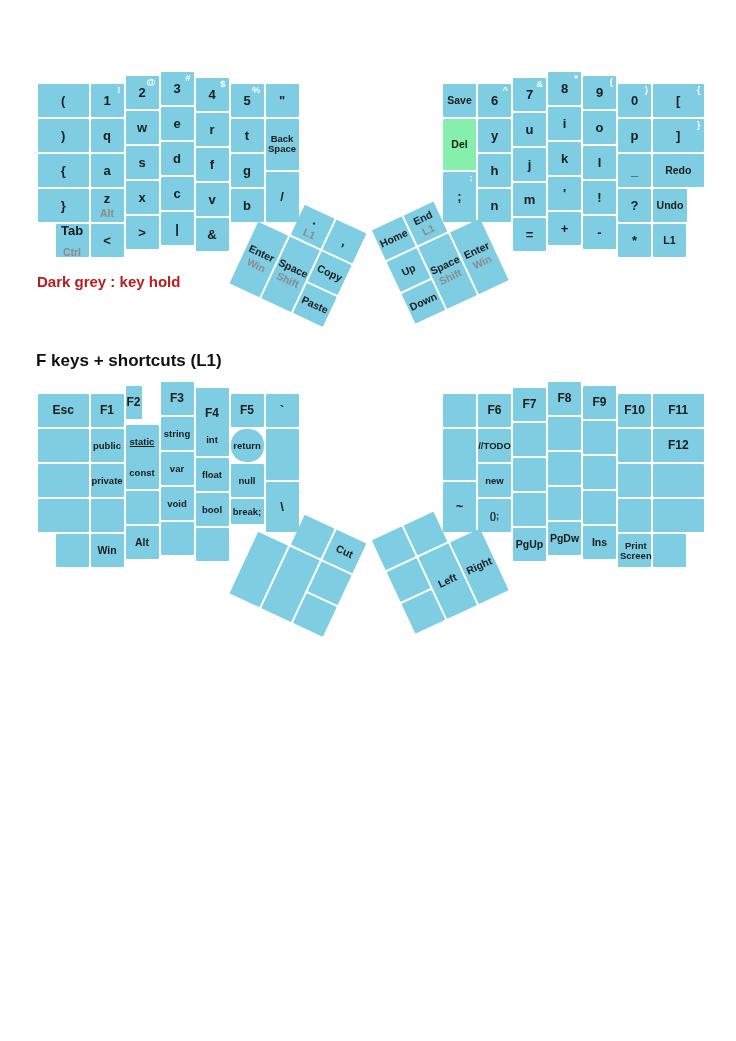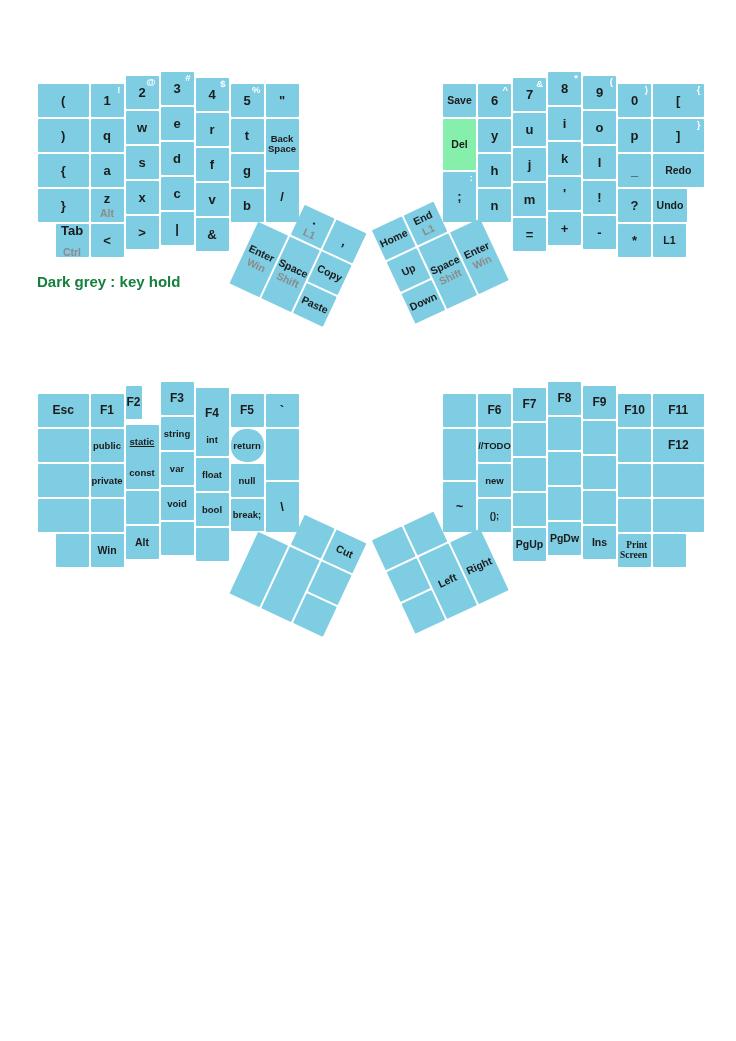--- a/index.html
+++ b/index.html
@@ -1,30 +1,30 @@
 <!DOCTYPE html>
 <html><head>
 <meta charset="utf-8">
 <style>
   html,body{margin:0;padding:0;background:#ffffff;}
   .page{position:relative;width:736px;height:1041px;background:#ffffff;overflow:hidden;
         font-family:"Liberation Sans",sans-serif;font-weight:bold;}
   .title{position:absolute;margin:0;font-size:17px;color:#111111;font-weight:bold;}
   .t1{left:40px;top:45px;}
   .t2{left:36px;top:351px;}
-  .note{position:absolute;left:37px;top:273px;font-size:15px;color:#15803d;font-weight:bold;}
+  .note{position:absolute;left:37px;top:273px;font-size:15px;color:#b91c1c;font-weight:bold;}
   .kb{position:absolute;left:0;top:0;width:736px;height:1041px;pointer-events:none;}
   .key{position:absolute;border-radius:1px;display:flex;flex-direction:column;
        align-items:center;justify-content:center;color:#1b1b1b;box-sizing:border-box;}
   .key .main{font-size:13px;line-height:1.05;white-space:pre-line;text-align:center;}
   .key.sz-f .main{font-size:12px;}
   .key.sz-m .main{font-size:10.5px;}
   .key.sz-s .main{font-size:9.5px;}
   .key.al-left{align-items:flex-start;padding-left:2px;}
-  .key.al-left .main{text-align:right;font-family:Liberation Serif, serif;}
+  .key.al-left .main{text-align:center;}
   .key .sub{font-size:10.5px;line-height:1;color:#8b8b8b;margin-top:2px;}
   .key .sup{position:absolute;top:1px;right:3px;font-size:9.5px;line-height:1;color:#ffffff;}
   .cluster{position:absolute;width:105px;height:105px;}
 </style>
 </head>
 <body>
 
 <div class="page">
   <div class="kb" id="kb-base">
       <div class="key" style="left: 38px; top: 84px; width: 50.5px; height: 33px; background: rgb(126, 205, 226);">
@@ -276,20 +276,21 @@
           <span class="main">Space</span>
           <span class="sub">Shift</span>
         </div>
         <div class="key sz-m" style="left: 70px; top: 35px; width: 33px; height: 68px; background: rgb(126, 205, 226);">
           <span class="main">Enter</span>
           <span class="sub">Win</span>
         </div>
       </div>
     </div>
   <div class="note">Dark grey : key hold</div>
+  <h1 class="title t2">F keys + shortcuts (L1)</h1>
   <div class="kb" id="kb-layer1">
       <div class="key sz-f" style="left: 38px; top: 394px; width: 50.5px; height: 33px; background: rgb(126, 205, 226);">
         <span class="main">Esc</span>
       </div>
       <div class="key" style="left: 38px; top: 429px; width: 50.5px; height: 33px; background: rgb(126, 205, 226);"></div>
       <div class="key" style="left: 38px; top: 464px; width: 50.5px; height: 33px; background: rgb(126, 205, 226);"></div>
       <div class="key" style="left: 38px; top: 499px; width: 50.5px; height: 33px; background: rgb(126, 205, 226);"></div>
       <div class="key" style="left: 55.5px; top: 534px; width: 33px; height: 33px; background: rgb(126, 205, 226);"></div>
       <div class="key sz-f" style="left: 90.5px; top: 394px; width: 33px; height: 33px; background: rgb(126, 205, 226);">
         <span class="main">F1</span>
@@ -345,21 +346,21 @@
       <div class="key" style="left: 195.5px; top: 528px; width: 33px; height: 33px; background: rgb(126, 205, 226);"></div>
       <div class="key sz-f" style="left: 230.5px; top: 394px; width: 33px; height: 33px; background: rgb(126, 205, 226);">
         <span class="main">F5</span>
       </div>
       <div class="key sz-s" style="left: 230.5px; top: 429px; width: 33px; height: 33px; background: rgb(126, 205, 226); border-radius: 15px;">
         <span class="main">return</span>
       </div>
       <div class="key sz-s" style="left: 230.5px; top: 464px; width: 33px; height: 33px; background: rgb(126, 205, 226);">
         <span class="main">null</span>
       </div>
-      <div class="key sz-s" style="left: 230.5px; top: 499px; width: 33px; height: 32px; background: rgb(126, 205, 226);">
+      <div class="key sz-s" style="left: 230.5px; top: 499px; width: 33px; height: 25px; background: rgb(126, 205, 226);">
         <span class="main">break;</span>
       </div>
       <div class="key" style="left: 265.5px; top: 394px; width: 33px; height: 33px; background: rgb(126, 205, 226);">
         <span class="main">`</span>
       </div>
       <div class="key" style="left: 265.5px; top: 429px; width: 33px; height: 50.5px; background: rgb(126, 205, 226);"></div>
       <div class="key" style="left: 265.5px; top: 481.5px; width: 33px; height: 50.5px; background: rgb(126, 205, 226);">
         <span class="main">\</span>
       </div>
       <div class="cluster" style="left: 273px; top: 500px; transform: rotate(25deg); transform-origin: 0px 0px;">

